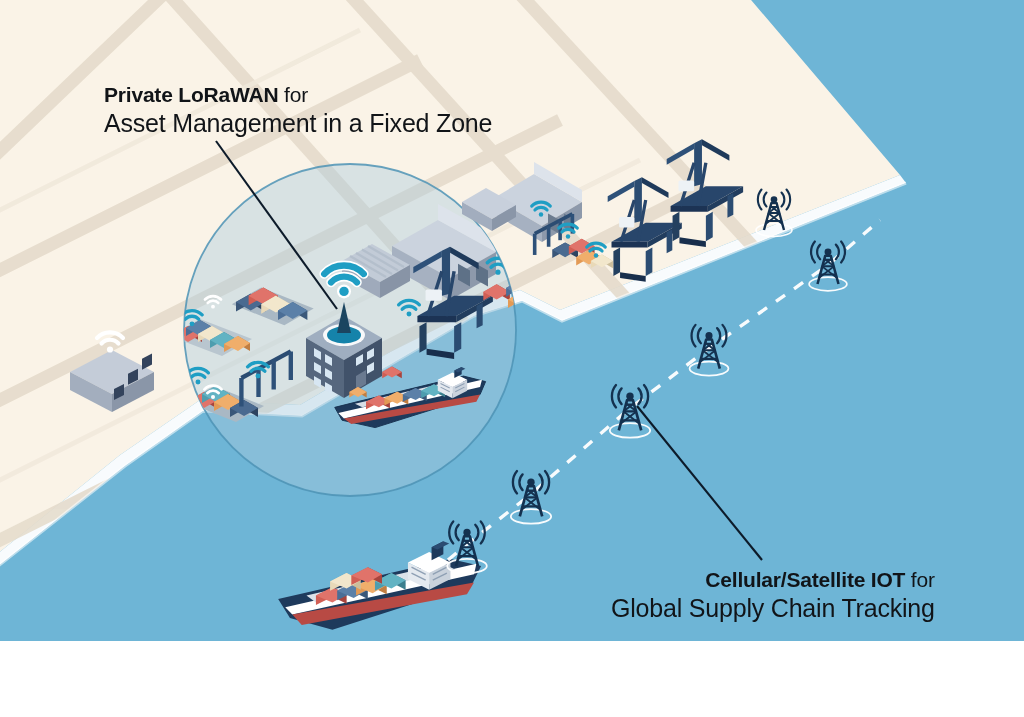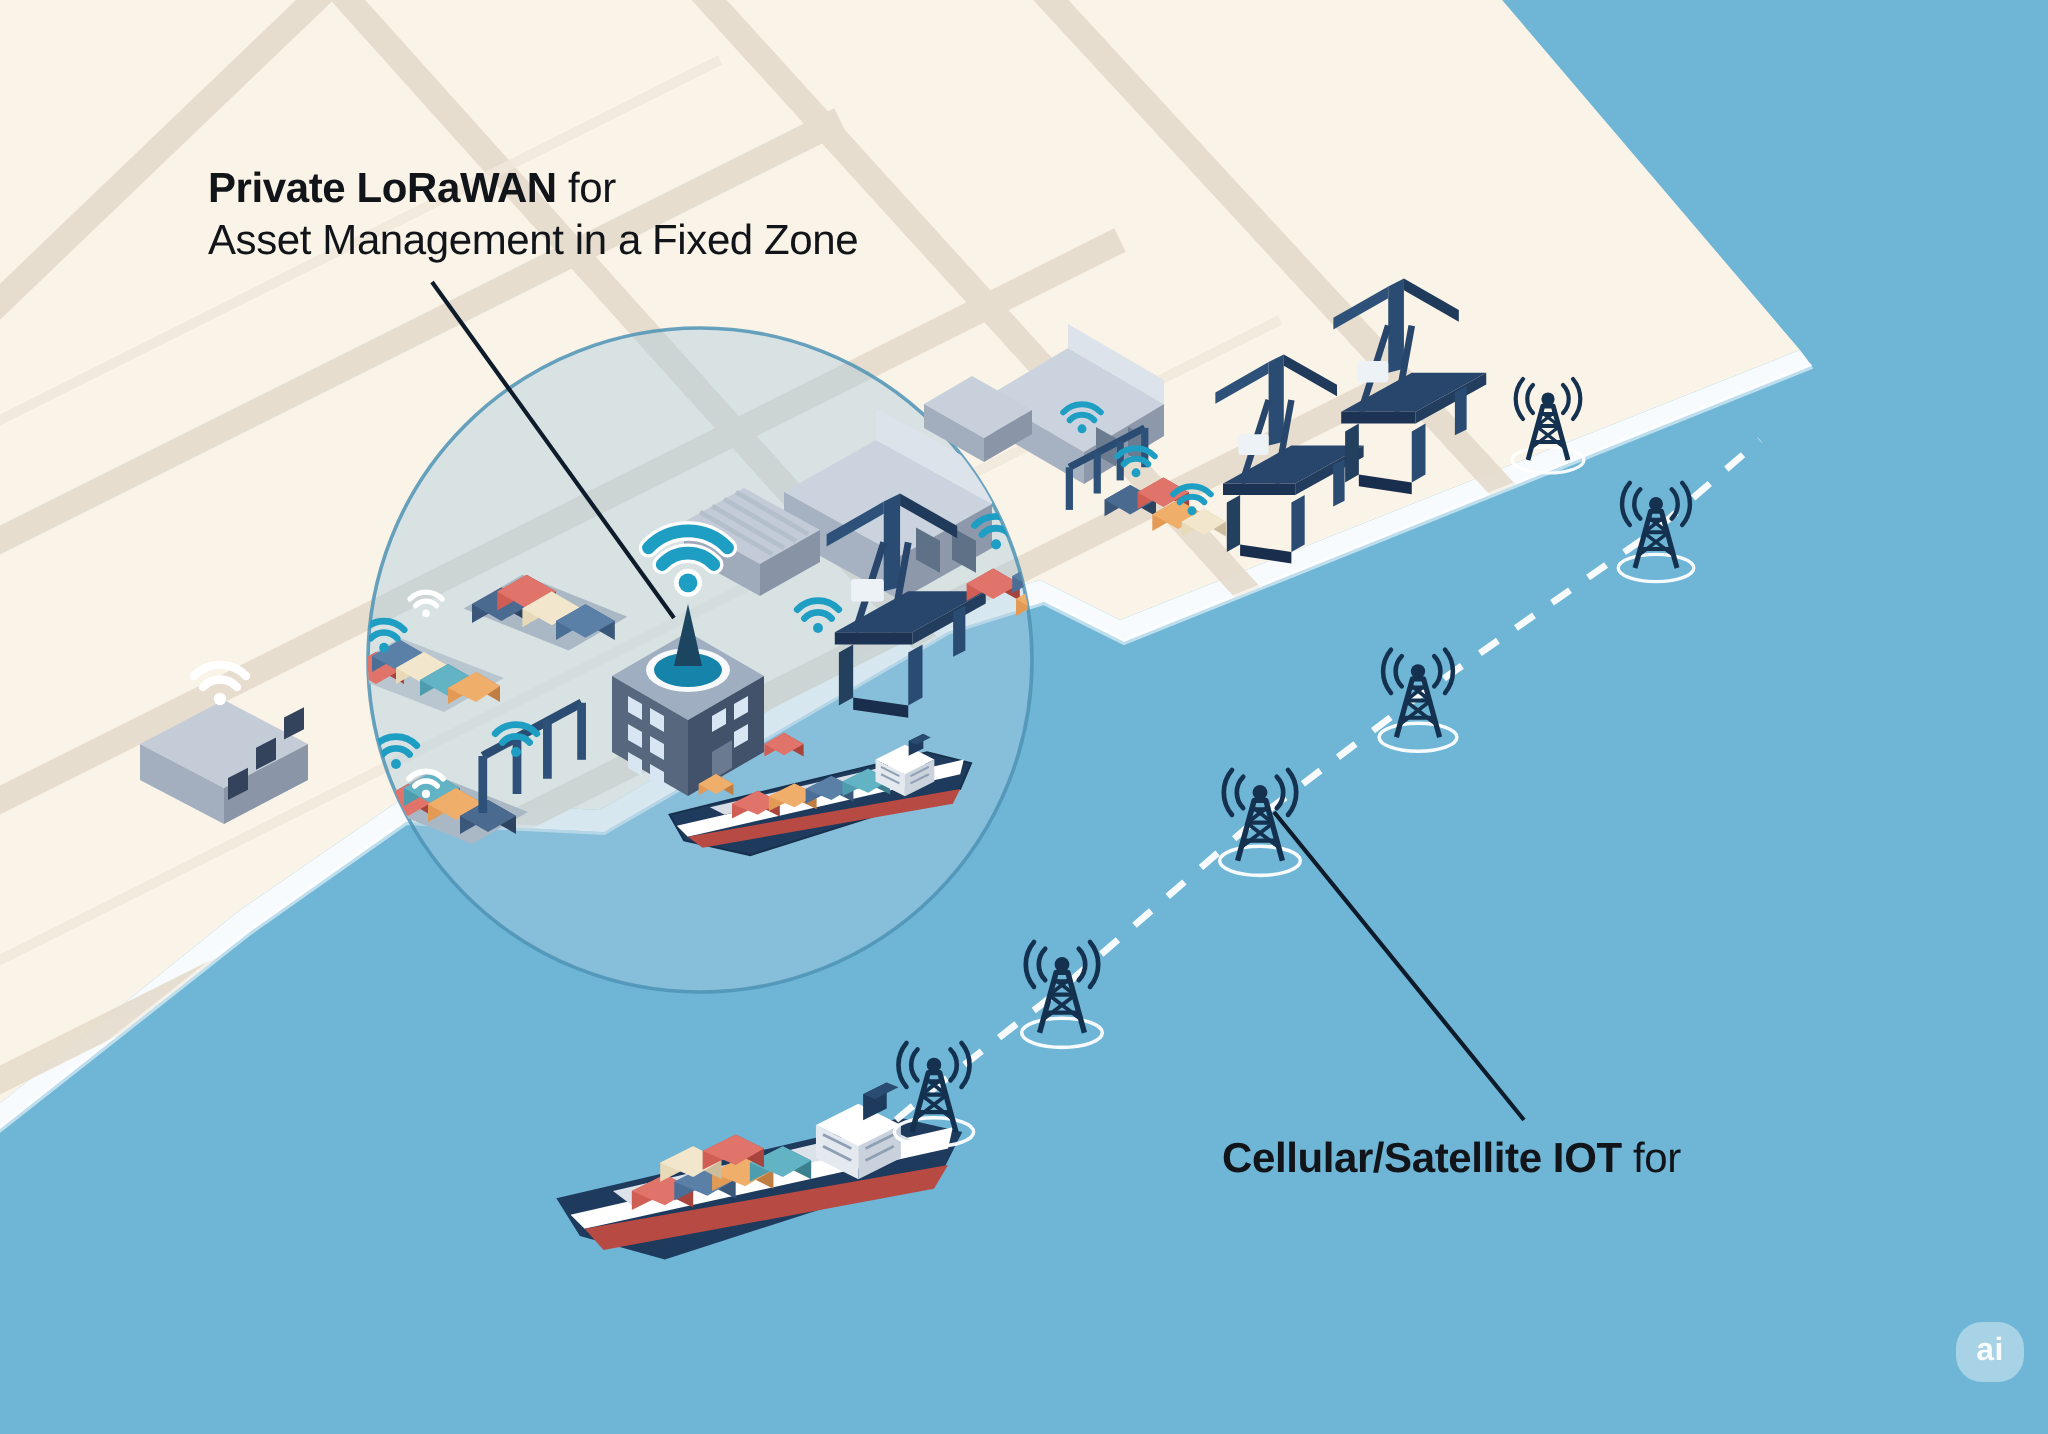--- a/index.html
+++ b/index.html
@@ -7,35 +7,35 @@
   html, body {
     margin: 0; padding: 0;
     background: #ffffff;
   }
   body {
     font-family: "Liberation Sans", sans-serif;
   }
   #stage {
     position: relative;
     width: 1024px;
-    height: 717px;
+    height: 641px;
     overflow: hidden;
     background: #FAF3E7;
   }
   #scene { position: absolute; inset: 0; }
   .lbl {
     position: absolute;
     color: #111418;
     letter-spacing: -0.2px;
     white-space: nowrap;
     line-height: 1.22;
   }
   .lbl .ttl { font-weight: 700; font-size: 21px; }
   .lbl .ttl .lt { font-weight: 400; }
-  .lbl .sub { font-weight: 400; font-size: 21px; }
+  .lbl .sub { font-weight: 400; font-size: 25px; }
   #label-lorawan { left: 104px; top: 82px; }
   #label-cellular { left: 611px; top: 567px; text-align: right; }
   #watermark {
     position: absolute;
     left: 978px; top: 661px;
     width: 34px; height: 30px;
     border-radius: 13px;
     background: rgba(255,255,255,0.40);
     color: rgba(255,255,255,0.92);
     font-size: 16px;
@@ -445,17 +445,18 @@
       <span class="lt">for</span>
     </div>
     <div class="sub">Asset Management in a Fixed Zone</div>
   </div>
 
   <div class="lbl" id="label-cellular">
     <div class="ttl">
       <span>Cellular/Satellite IOT</span>
       <span class="lt">for</span>
     </div>
+    <div class="sub">Global Supply Chain Tracking</div>
   </div>
 
   <div id="watermark">ai</div>
 
 </div>
 
 </body></html>

